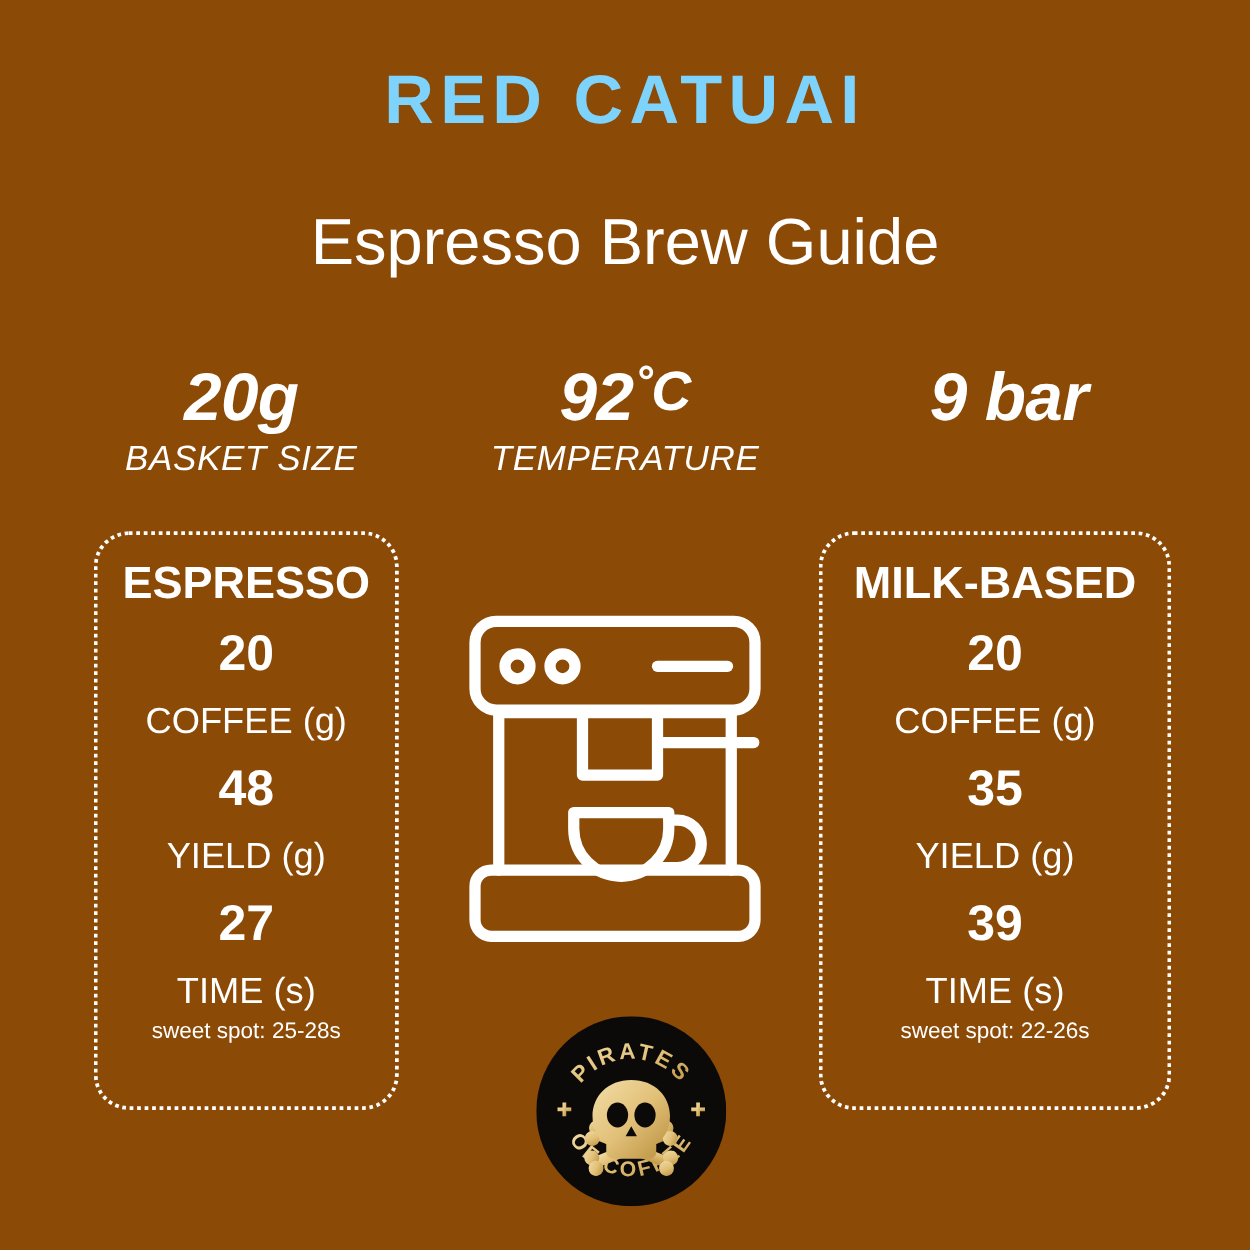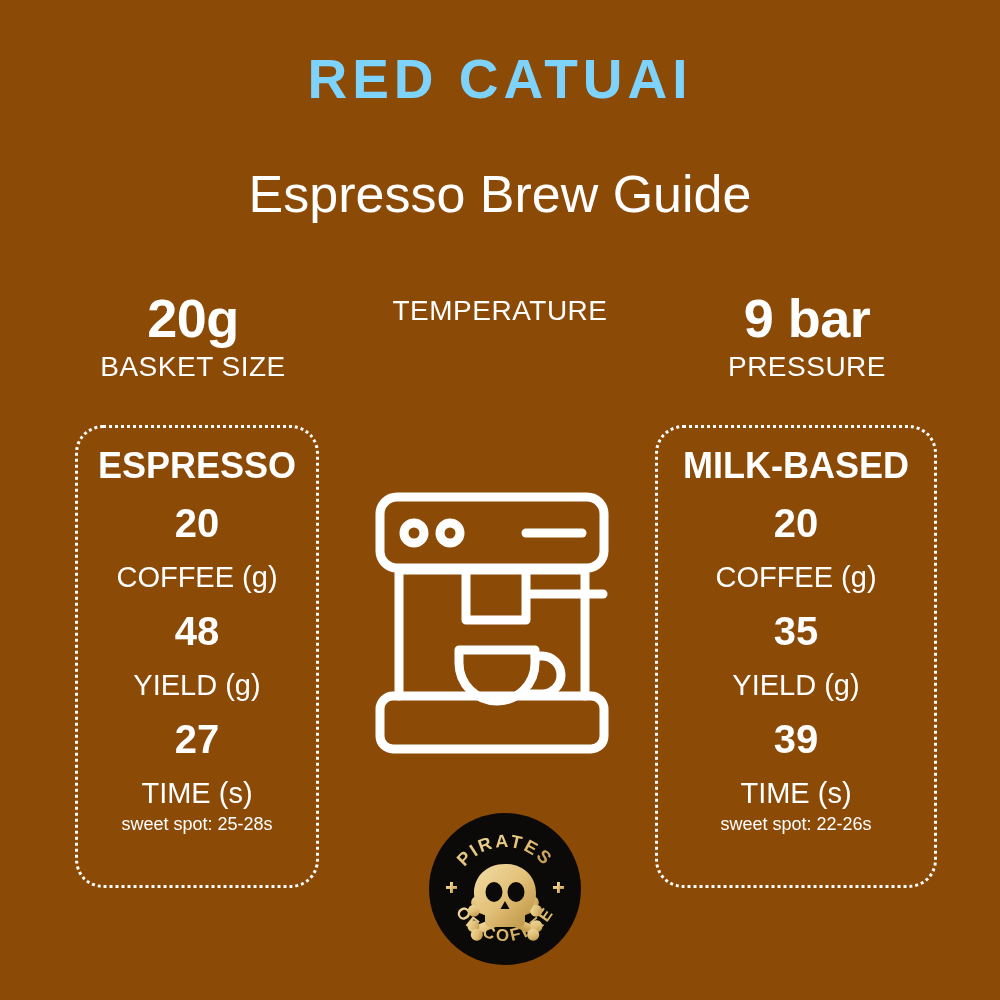--- a/index.html
+++ b/index.html
@@ -50,20 +50,21 @@
 
   
   .stats-row {
     position: absolute;
     top: 290px;
     left: 40px;
     width: 920px;
     display: flex;
     justify-content: space-between;
     align-items: flex-start;
+    font-style: italic;
   }
   .stat {
     width: 306px;
     text-align: center;
   }
   .stat-value {
     font-size: 54px;
     font-weight: bold;
     line-height: 1.04;
     letter-spacing: -0.5px;
@@ -157,26 +158,26 @@
   <div class="subtitle">Espresso Brew Guide</div>
 
   <div class="stats-row">
 
     <div class="stat">
       <div class="stat-value">20g</div>
       <div class="stat-label">BASKET SIZE</div>
     </div>
 
     <div class="stat">
+      <div class="stat-value"><span>92</span><span class="deg">˚C</span></div>
       <div class="stat-label">TEMPERATURE</div>
     </div>
 
     <div class="stat">
       <div class="stat-value">9 bar</div>
-      <div class="stat-label">PRESSURE</div>
     </div>
 
   </div>
 
   <div class="card card--espresso">
     <div class="card-title">ESPRESSO</div>
 
     <div class="metric">
       <div class="metric-value">20</div>
       <div class="metric-label">COFFEE (g)</div>

